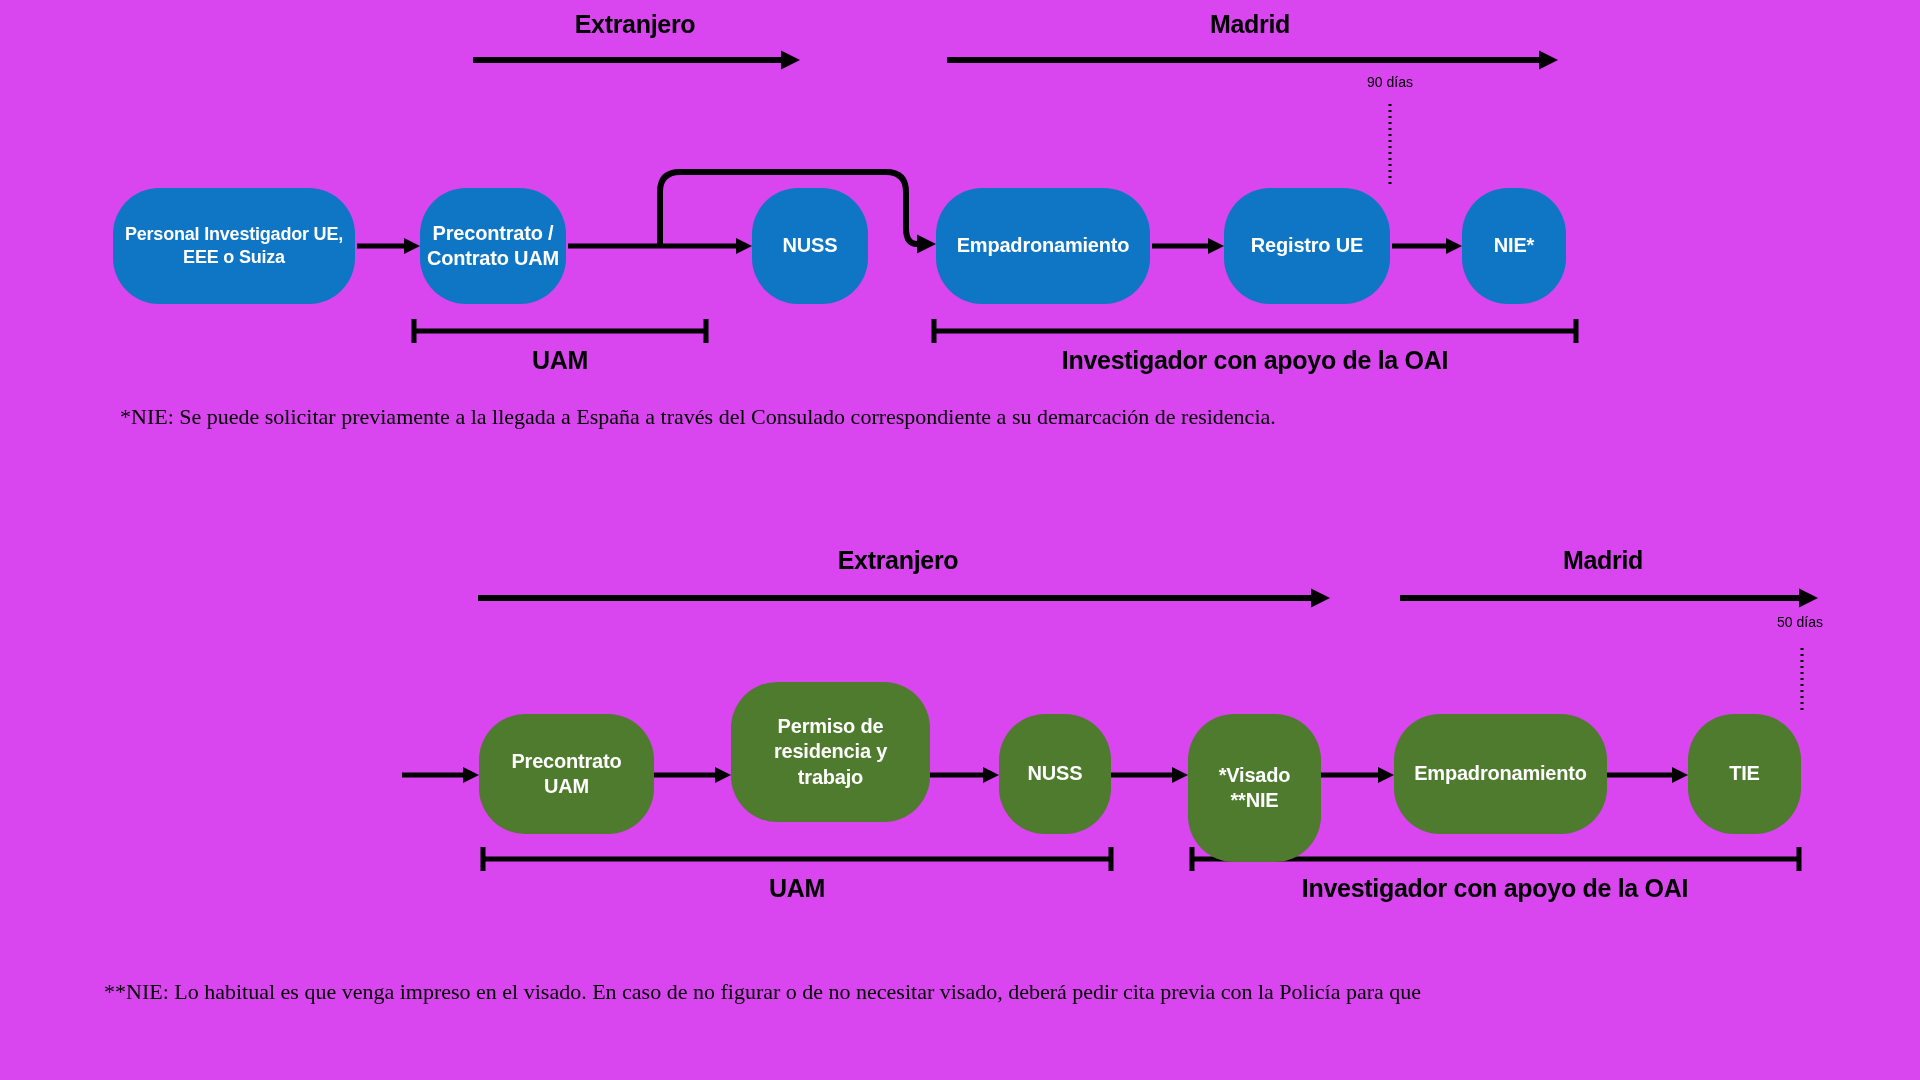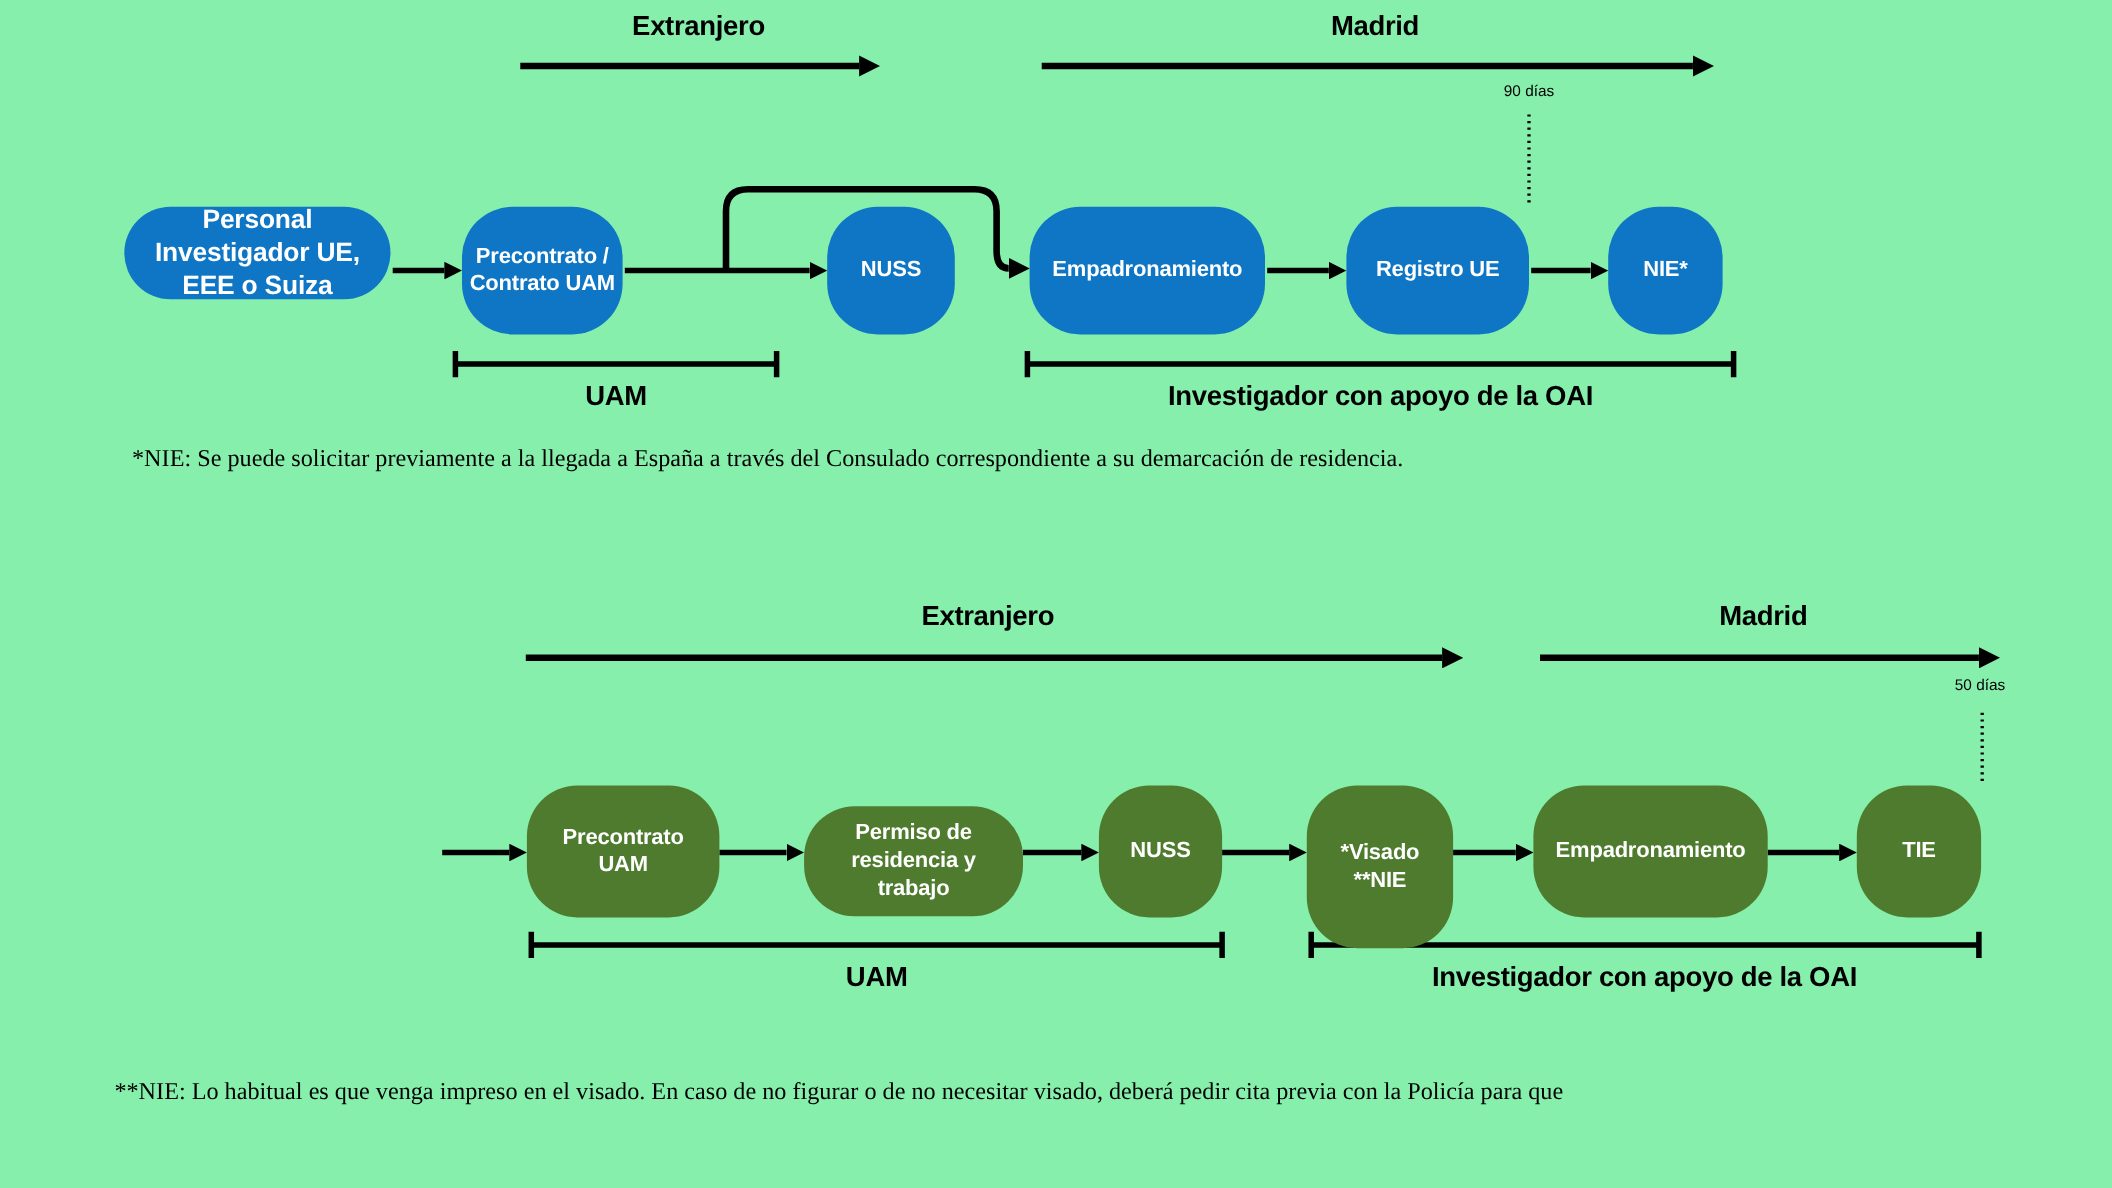--- a/index.html
+++ b/index.html
@@ -1,17 +1,17 @@
 <!DOCTYPE html>
 <html style="--node_blue: #0e76c4; --node_green: #4e7b2d; --ink: #000000;"><head>
 <meta charset="utf-8">
 <style>
   html,body{margin:0;padding:0;background:#ffffff;}
   .canvas{
-    position:relative;width:1920px;height:1080px;background:#86efac;overflow:hidden;
+    position:relative;width:1920px;height:1080px;background:#d946ef;overflow:hidden;
     font-family:"Liberation Sans","DejaVu Sans",sans-serif;color:#000;
   }
   svg.layer{position:absolute;left:0;top:0;width:1920px;height:1080px;pointer-events:none;}
   .node{
     position:absolute;display:flex;align-items:center;justify-content:center;
     text-align:center;color:#fff;font-weight:700;border-radius:46px;
     white-space:pre-line;line-height:1.26;font-size:20px;letter-spacing:-0.2px;
     padding:0 5px;box-sizing:border-box;
   }
   .blue{background:var(--node_blue,#0e76c4);}
@@ -60,41 +60,41 @@
     <line x1="1607" y1="775" x2="1672" y2="775" stroke="#000" stroke-width="5" marker-end="url(#ah)"></line>
 
     <path d="M483 847 V871 M483 859 H1111 M1111 847 V871" stroke="#000" stroke-width="5" fill="none"></path>
     <path d="M1192 847 V871 M1192 859 H1799 M1799 847 V871" stroke="#000" stroke-width="5" fill="none"></path>
   </svg>
 
   <div class="hlabel" style="left:485px;top:10px;width:300px">Extranjero</div>
   <div class="hlabel" style="left:1100px;top:10px;width:300px">Madrid</div>
   <div class="dlabel" style="left:1290px;top:74px;width:200px">90 días</div>
 
-  <div class="node blue" style="left:113px;top:188px;width:242px;height:84px;font-size:24px">Personal Investigador UE,
+  <div class="node blue" style="left:113px;top:188px;width:242px;height:116px;font-size:18px">Personal Investigador UE,
 EEE o Suiza</div>
   <div class="node blue" style="left:420px;top:188px;width:146px;height:116px">Precontrato /
 Contrato UAM</div>
   <div class="node blue" style="left:752px;top:188px;width:116px;height:116px">NUSS</div>
   <div class="node blue" style="left:936px;top:188px;width:214px;height:116px">Empadronamiento</div>
   <div class="node blue" style="left:1224px;top:188px;width:166px;height:116px">Registro UE</div>
   <div class="node blue" style="left:1462px;top:188px;width:104px;height:116px">NIE*</div>
 
   <div class="blabel" style="left:410px;top:346px;width:300px">UAM</div>
   <div class="blabel" style="left:955px;top:346px;width:600px">Investigador con apoyo de la OAI</div>
 
   <div class="footnote" style="left:120px;top:404px">*NIE: Se puede solicitar previamente a la llegada a España a través del Consulado correspondiente a su demarcación de residencia.</div>
 
   <div class="hlabel" style="left:748px;top:546px;width:300px">Extranjero</div>
   <div class="hlabel" style="left:1453px;top:546px;width:300px">Madrid</div>
   <div class="dlabel" style="left:1700px;top:614px;width:200px">50 días</div>
 
   <div class="node green" style="left:479px;top:714px;width:175px;height:120px">Precontrato
 UAM</div>
-  <div class="node green" style="left:731px;top:733px;width:199px;height:100px">Permiso de
+  <div class="node green" style="left:731px;top:682px;width:199px;height:140px">Permiso de
 residencia y
 trabajo</div>
   <div class="node green" style="left:999px;top:714px;width:112px;height:120px">NUSS</div>
   <div class="node green" style="left:1188px;top:714px;width:133px;height:148px">*Visado
 **NIE</div>
   <div class="node green" style="left:1394px;top:714px;width:213px;height:120px">Empadronamiento</div>
   <div class="node green" style="left:1688px;top:714px;width:113px;height:120px">TIE</div>
 
   <div class="blabel" style="left:647px;top:874px;width:300px">UAM</div>
   <div class="blabel" style="left:1195px;top:874px;width:600px">Investigador con apoyo de la OAI</div>

